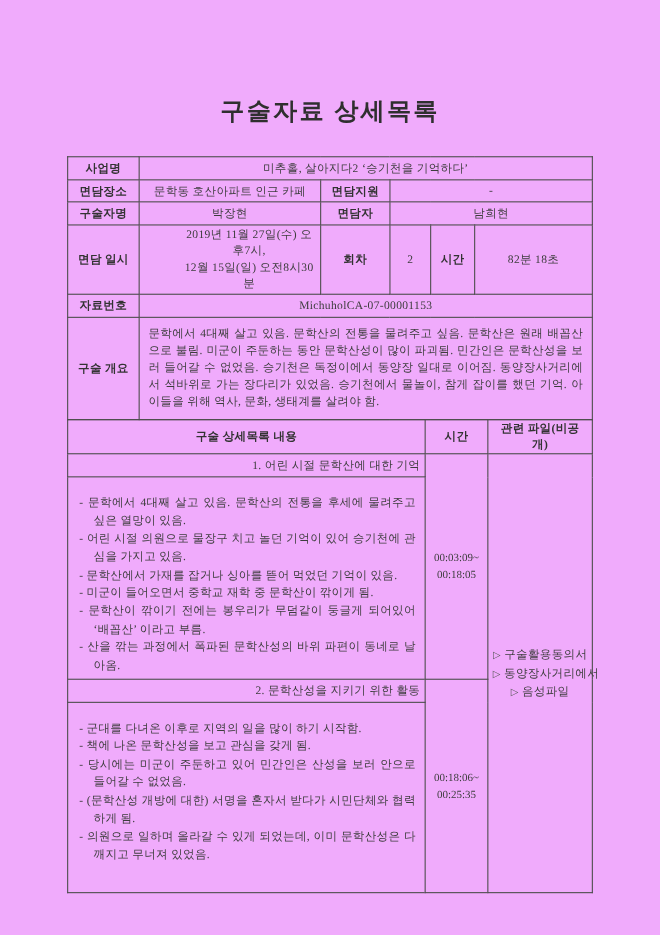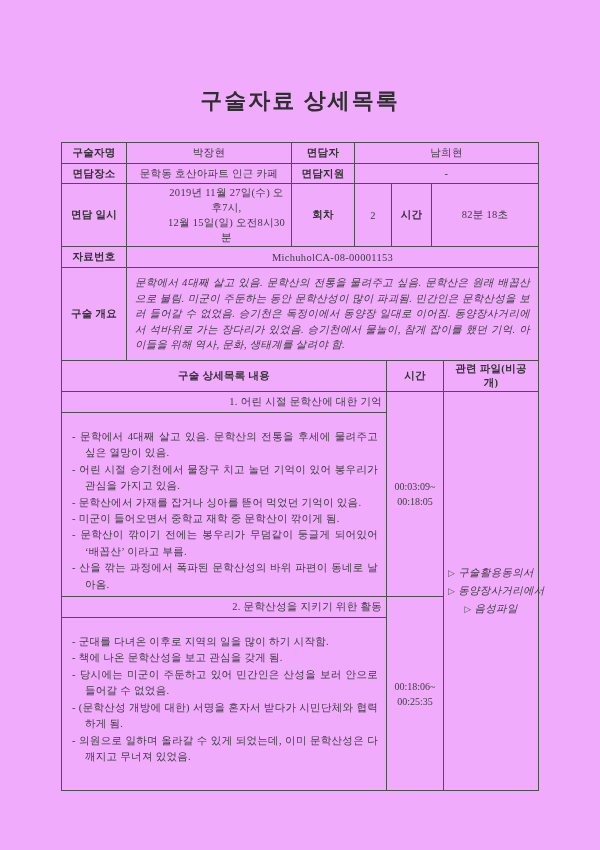--- a/index.html
+++ b/index.html
@@ -47,21 +47,20 @@
   .lbl {
     font-weight: bold;
     text-align: center;
     color: #333333;
   }
   .val-center { text-align: center; }
   .justify {
     text-align: justify;
     padding: 3px 8px;
     line-height: 15.4px;
-    font-style: italic;
   }
   .date-cell { text-align: center; line-height: 15px; padding-left: 39px; }
   .detail-head th {
     font-weight: bold;
     text-align: center;
     color: #333333;
   }
   .section-heading {
     text-align: right;
     padding-left: 8px;
@@ -81,21 +80,20 @@
     text-align: center;
     font-size: 10px;
     line-height: 15px;
     letter-spacing: 0;
     vertical-align: middle;
   }
   .files-cell {
     text-align: center;
     vertical-align: middle;
     line-height: 17px;
-    font-style: italic;
   }
   .file-line { white-space: nowrap; }
   .tri-icon { font-size: 9px; color: #555; margin-right: 3px; }
 </style>
 </head>
 <body>
 
 <div class="page">
 
   <h1 class="doc-title">구술자료 상세목록</h1>
@@ -103,46 +101,50 @@
   <table class="info-table">
     <colgroup>
       <col style="width:65px">
         <col style="width:165px">
         <col style="width:63px">
       <col style="width:37px">
         <col style="width:40px">
         <col style="width:107px">
     </colgroup>
     <tbody>
-    <tr style="height:21px">
-      <td class="lbl">구술자명</td>
-      <td class="val-center">박장현</td>
-      <td class="lbl">면담자</td>
-      <td class="val-center" colspan="3">남희현</td>
+        <tr style="height:21px">
+      <td class="lbl">사업명</td>
+      <td class="val-center" colspan="5">미추홀, 살아지다2  ‘승기천을 기억하다’</td>
     </tr>
     <tr style="height:20px">
       <td class="lbl">면담장소</td>
       <td class="val-center">문학동 호산아파트 인근 카페</td>
       <td class="lbl">면담지원</td>
       <td class="val-center" colspan="3">-</td>
     </tr>
+    <tr style="height:21px">
+      <td class="lbl">구술자명</td>
+      <td class="val-center">박장현</td>
+      <td class="lbl">면담자</td>
+      <td class="val-center" colspan="3">남희현</td>
+    </tr>
     <tr style="height:38px">
       <td class="lbl">면담 일시</td>
       <td class="date-cell">
         <div>2019년 11월 27일(수) 오후7시,</div>
         <div>12월 15일(일) 오전8시30분</div>
       </td>
       <td class="lbl">회차</td>
       <td class="val-center">2</td>
       <td class="lbl">시간</td>
       <td class="val-center">82분 18초</td>
     </tr>
     <tr style="height:21px">
       <td class="lbl">자료번호</td>
-      <td class="val-center" colspan="5">MichuholCA-08-00001153</td>
+      <td class="val-center" colspan="5">MichuholCA-07-00001153</td>
     </tr>
     <tr style="height:93px">
       <td class="lbl">구술 개요</td>
       <td class="justify" colspan="5">문학에서 4대째 살고 있음. 문학산의 전통을 물려주고 싶음. 문학산은 원래 배꼽산으로 불림. 미군이 주둔하는 동안 문학산성이 많이 파괴됨. 민간인은 문학산성을 보러 들어갈 수 없었음. 승기천은 독정이에서 동양장 일대로 이어짐. 동양장사거리에서 석바위로 가는 장다리가 있었음. 승기천에서 물놀이, 참게 잡이를 했던 기억. 아이들을 위해 역사, 문화, 생태계를 살려야 함.</td>
     </tr>
   </tbody>
     </table>
 
   <table class="detail-table">
     <colgroup>
@@ -172,21 +174,21 @@
         </div>
         <div class="file-line">
           <span class="tri-icon">▷</span><span>음성파일</span>
         </div>
       </td>
     </tr>
     <tr style="height:166px">
       <td style="vertical-align:top">
         <ul class="bullets">
           <li>- 문학에서 4대째 살고 있음. 문학산의 전통을 후세에 물려주고 싶은 열망이 있음.</li>
-          <li>- 어린 시절 승기천에서 물장구 치고 놀던 기억이 있어 봉우리가 관심을 가지고 있음.</li>
+          <li>- 어린 시절 의원으로 물장구 치고 놀던 기억이 있어 승기천에 관심을 가지고 있음.</li>
           <li>- 문학산에서 가재를 잡거나 싱아를 뜯어 먹었던 기억이 있음.</li>
           <li>- 미군이 들어오면서 중학교 재학 중 문학산이 깎이게 됨.</li>
           <li>- 문학산이 깎이기 전에는 봉우리가 무덤같이 둥글게 되어있어 ‘배꼽산’ 이라고 부름.</li>
           <li>- 산을 깎는 과정에서 폭파된 문학산성의 바위 파편이 동네로 날아옴.</li>
         </ul>
       </td>
     </tr>
 
     <tr style="height:21px">
       <td class="section-heading">2. 문학산성을 지키기 위한 활동</td>

